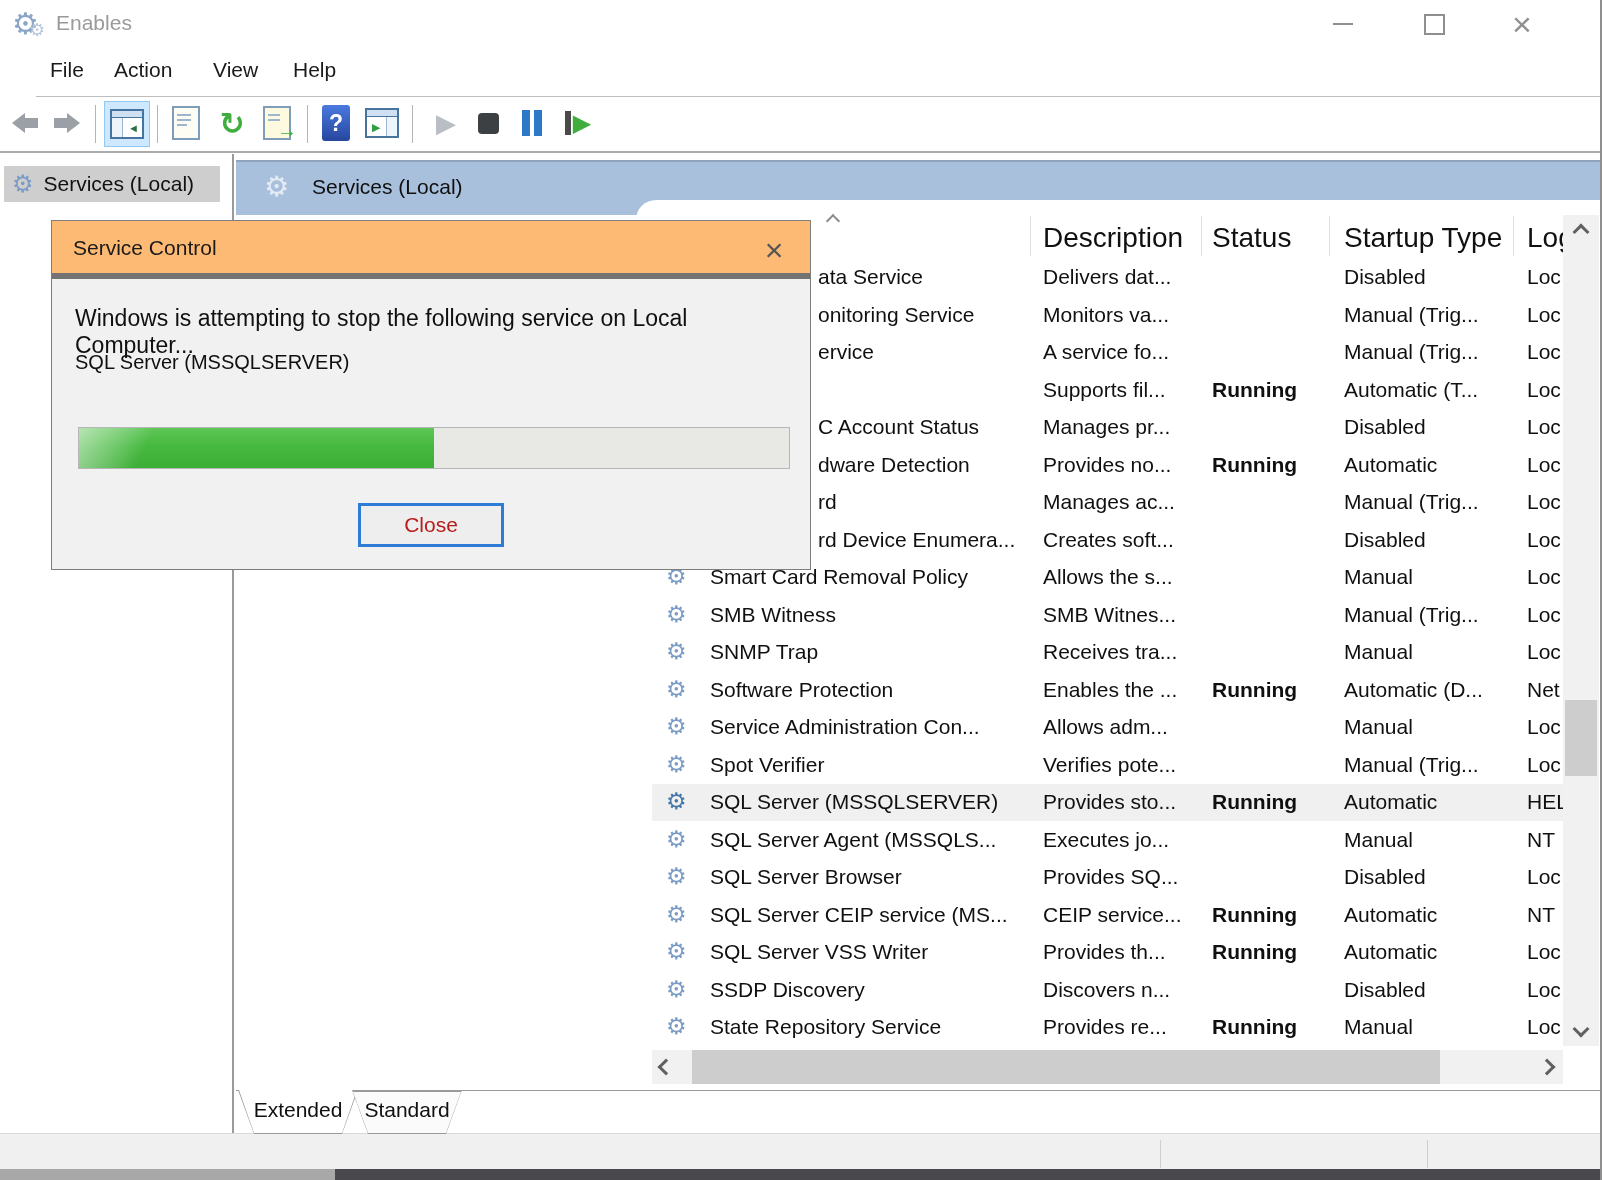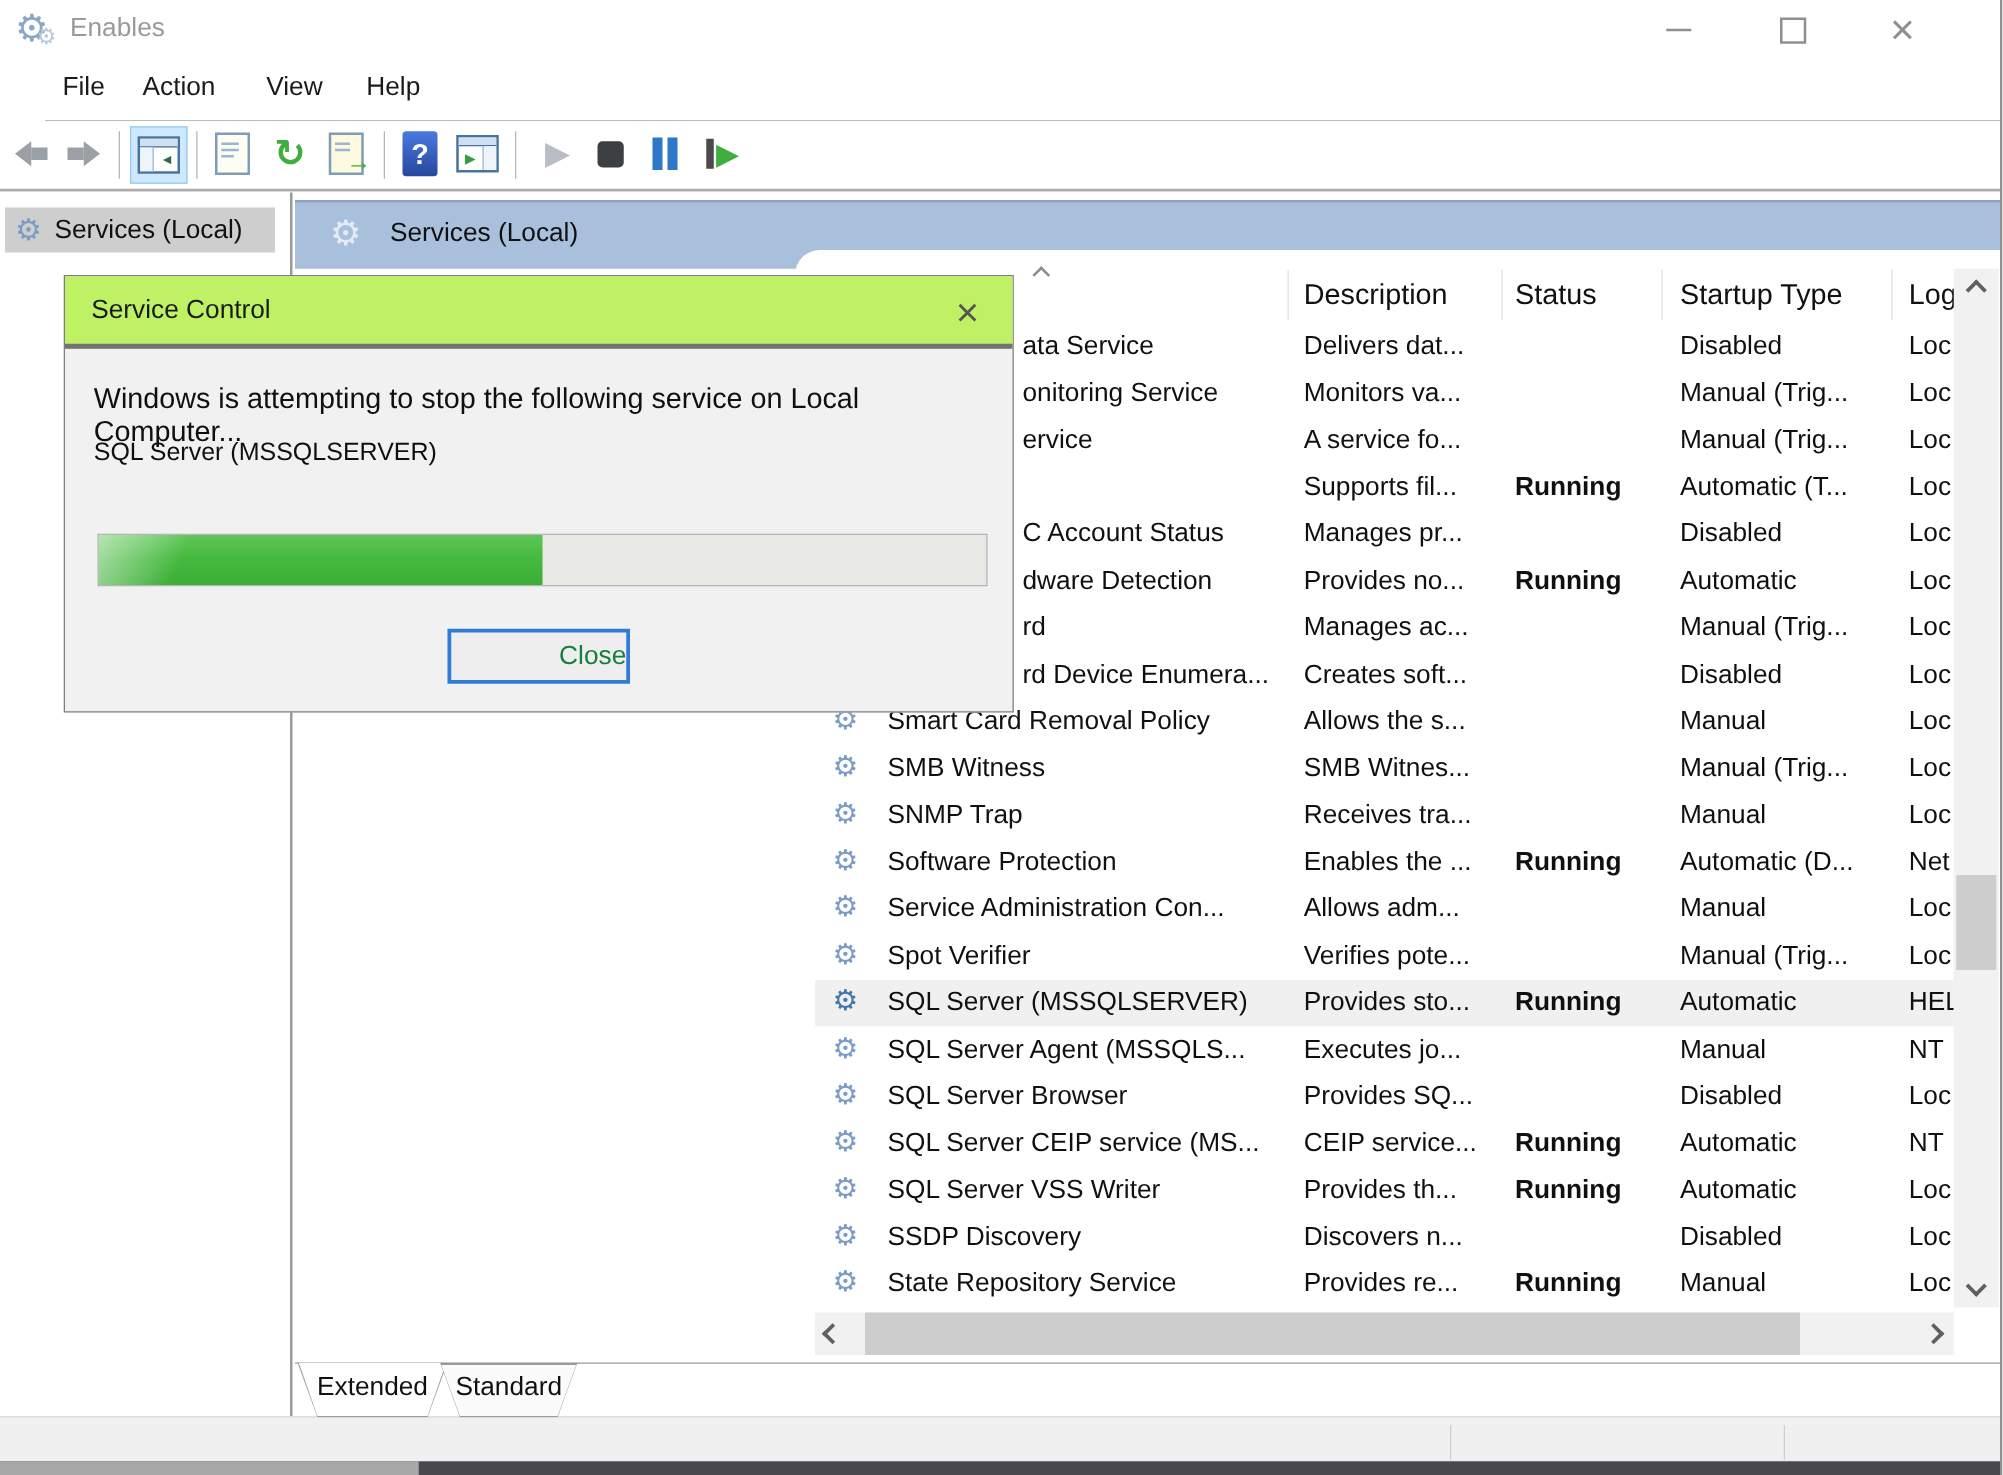--- a/index.html
+++ b/index.html
@@ -55,21 +55,21 @@
   .tree-item .gear{font-size:24px;margin-left:8px;}
   .tree-item .lbl{font-size:21px;margin-left:10px;color:#111;}
 
   .main-panel{position:absolute;left:236px;top:154px;width:1364px;height:979px;background:#fff;}
   .banner{position:absolute;left:0;top:6px;width:100%;height:53px;background:var(--banner-blue,#a9c0dd);border-top:2px solid #8fa3bd;z-index:1;}
   .banner .gear{position:absolute;left:28px;top:8px;font-size:28px;color:#e4ebf5;}
   .banner .lbl{position:absolute;left:76px;top:13px;font-size:21px;color:#101010;}
   .list-panel{position:absolute;left:400px;top:46px;width:964px;height:890px;background:#fff;border-top-left-radius:20px;z-index:2;}
 
   
-  .hdr-text{position:absolute;top:68px;font-size:23px;color:#101010;z-index:3;}
+  .hdr-text{position:absolute;top:68px;font-size:28px;color:#101010;z-index:3;}
   .hdr-div{position:absolute;top:62px;width:1px;height:40px;background:#e0e0e0;z-index:3;}
   .chev{display:inline-block;width:10px;height:10px;border-left:3px solid #7a7a7a;border-top:3px solid #7a7a7a;}
   .chev.up{transform:rotate(45deg);} .chev.down{transform:rotate(225deg);}
   .chev.left{transform:rotate(-45deg);} .chev.right{transform:rotate(135deg);}
   .sort-ind{position:absolute;left:592px;top:58px;z-index:3;}
   .sort-ind .chev{width:8px;height:8px;border-width:2px;border-color:#8a8a8a;}
 
   
   .rows{position:absolute;left:416px;top:105px;width:911px;height:788px;z-index:3;}
   .lrow{position:absolute;left:0;width:911px;height:37px;overflow:hidden;font-size:21px;color:#101010;}
@@ -98,34 +98,34 @@
 
   
   .statusbar{position:absolute;left:0;top:1133px;width:100%;height:36px;background:#f0f0f0;border-top:1px solid #d9d9d9;}
   .statusbar .div{position:absolute;top:6px;width:1px;height:28px;background:#cfcfcf;}
   .bottom-strip{position:absolute;left:0;top:1169px;width:100%;height:11px;background:#48484d;}
   .bottom-strip .left{position:absolute;left:0;top:0;width:335px;height:11px;background:#a8a8a8;}
 
   
   .dialog{position:absolute;left:51px;top:220px;width:760px;height:350px;background:#f1f1f1;
     border:1px solid #7e7e7e;z-index:50;box-sizing:border-box;}
-  .dlg-titlebar{position:absolute;left:0;top:0;width:100%;height:58px;background:#bef264;border-bottom:4px solid #737373;box-sizing:border-box;}
+  .dlg-titlebar{position:absolute;left:0;top:0;width:100%;height:58px;background:#fdba74;border-bottom:6px solid #737373;box-sizing:border-box;}
   .dlg-title{position:absolute;left:21px;top:15px;font-size:21px;color:#1a1a1a;}
   .dlg-close{position:absolute;right:16px;top:4px;width:40px;height:50px;display:flex;align-items:center;justify-content:center;
     font-size:32px;color:#555;font-weight:300;}
   .dlg-msg{position:absolute;left:23px;top:84px;font-size:23px;color:#101010;}
   .dlg-svc{position:absolute;left:23px;top:130px;font-size:20px;color:#101010;}
   .progress{position:absolute;left:26px;top:206px;width:712px;height:42px;background:#e8e8e5;border:1px solid #b6b6b6;box-sizing:border-box;}
   .progress .fill{position:absolute;left:0;top:0;height:100%;width:50%;
     background:linear-gradient(#5ec657 0%,#46b93f 45%,#3cae36 100%);}
   .progress .sheen{position:absolute;left:0;top:0;height:100%;width:30%;
     background:linear-gradient(115deg,rgba(255,255,255,.55) 0%,rgba(255,255,255,.15) 45%,rgba(255,255,255,0) 60%);}
   .dlg-btn{position:absolute;left:306px;top:282px;width:146px;height:44px;background:#eeeeee;
-    border:3px solid var(--focus-blue,#2e7cd6);box-sizing:border-box;display:flex;align-items:center;justify-content:flex-end;
-    font-size:21px;color:#15803d;}
+    border:3px solid var(--focus-blue,#2e7cd6);box-sizing:border-box;display:flex;align-items:center;justify-content:center;
+    font-size:21px;color:#b91c1c;}
 </style>
 </head>
 <body>
 
 <div class="window">
 
   <div class="titlebar">
     <span class="app-gear">⚙<small>⚙</small></span>
     <span class="app-title">Enables</span>
     <div class="cap-btn cap-min" style="left:1311px;">

